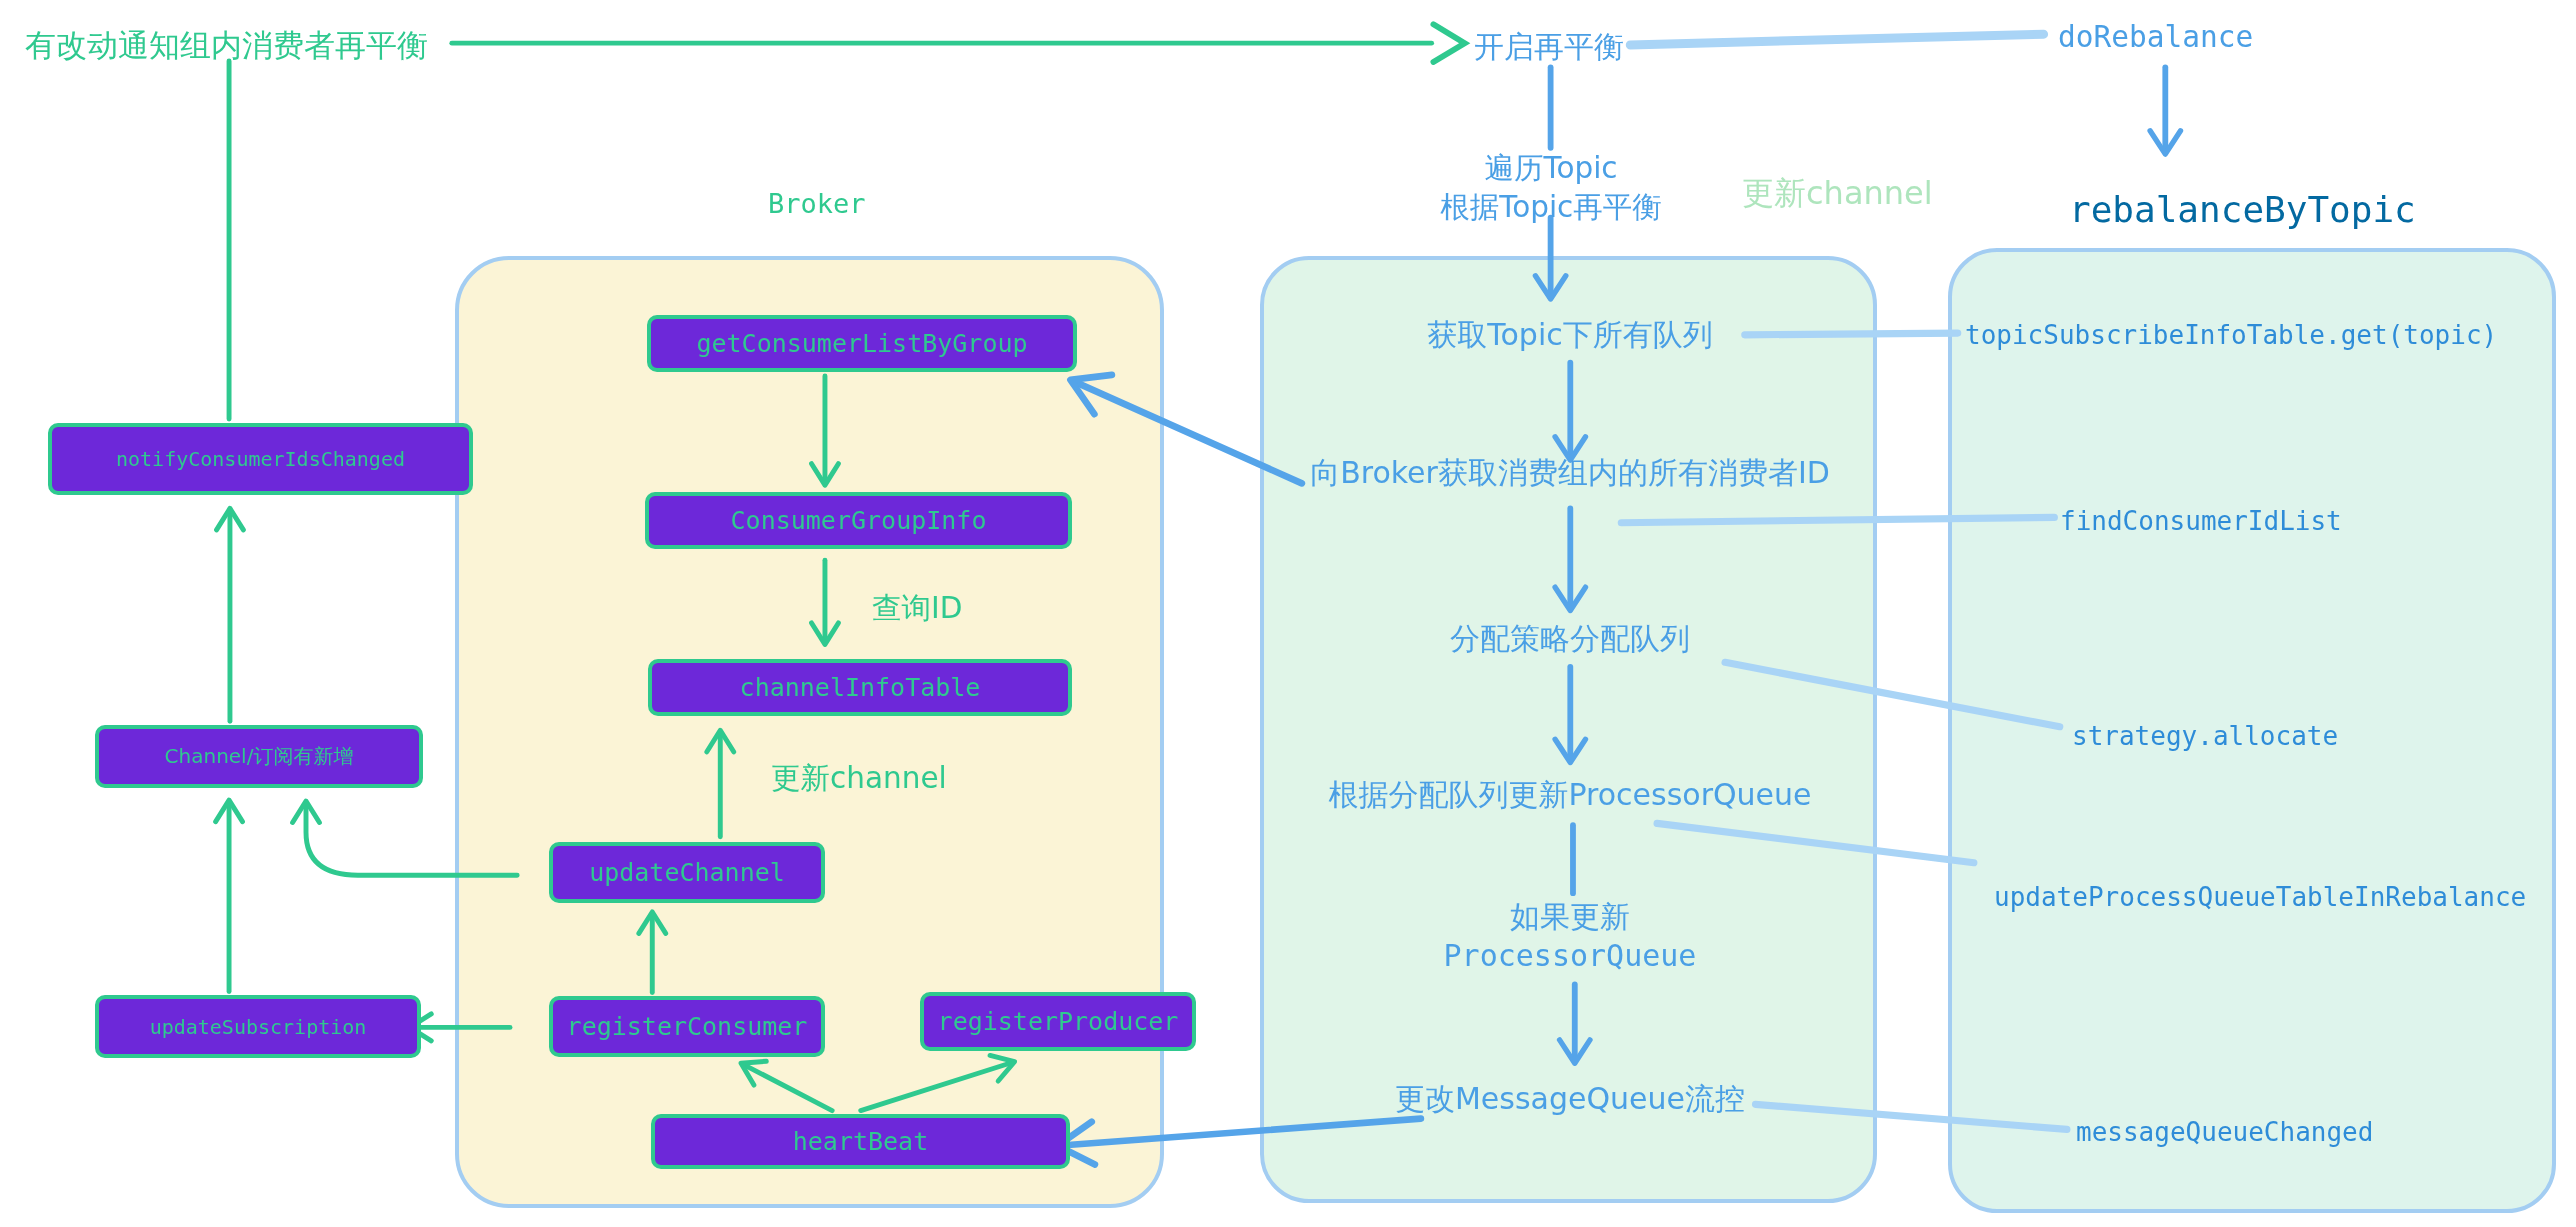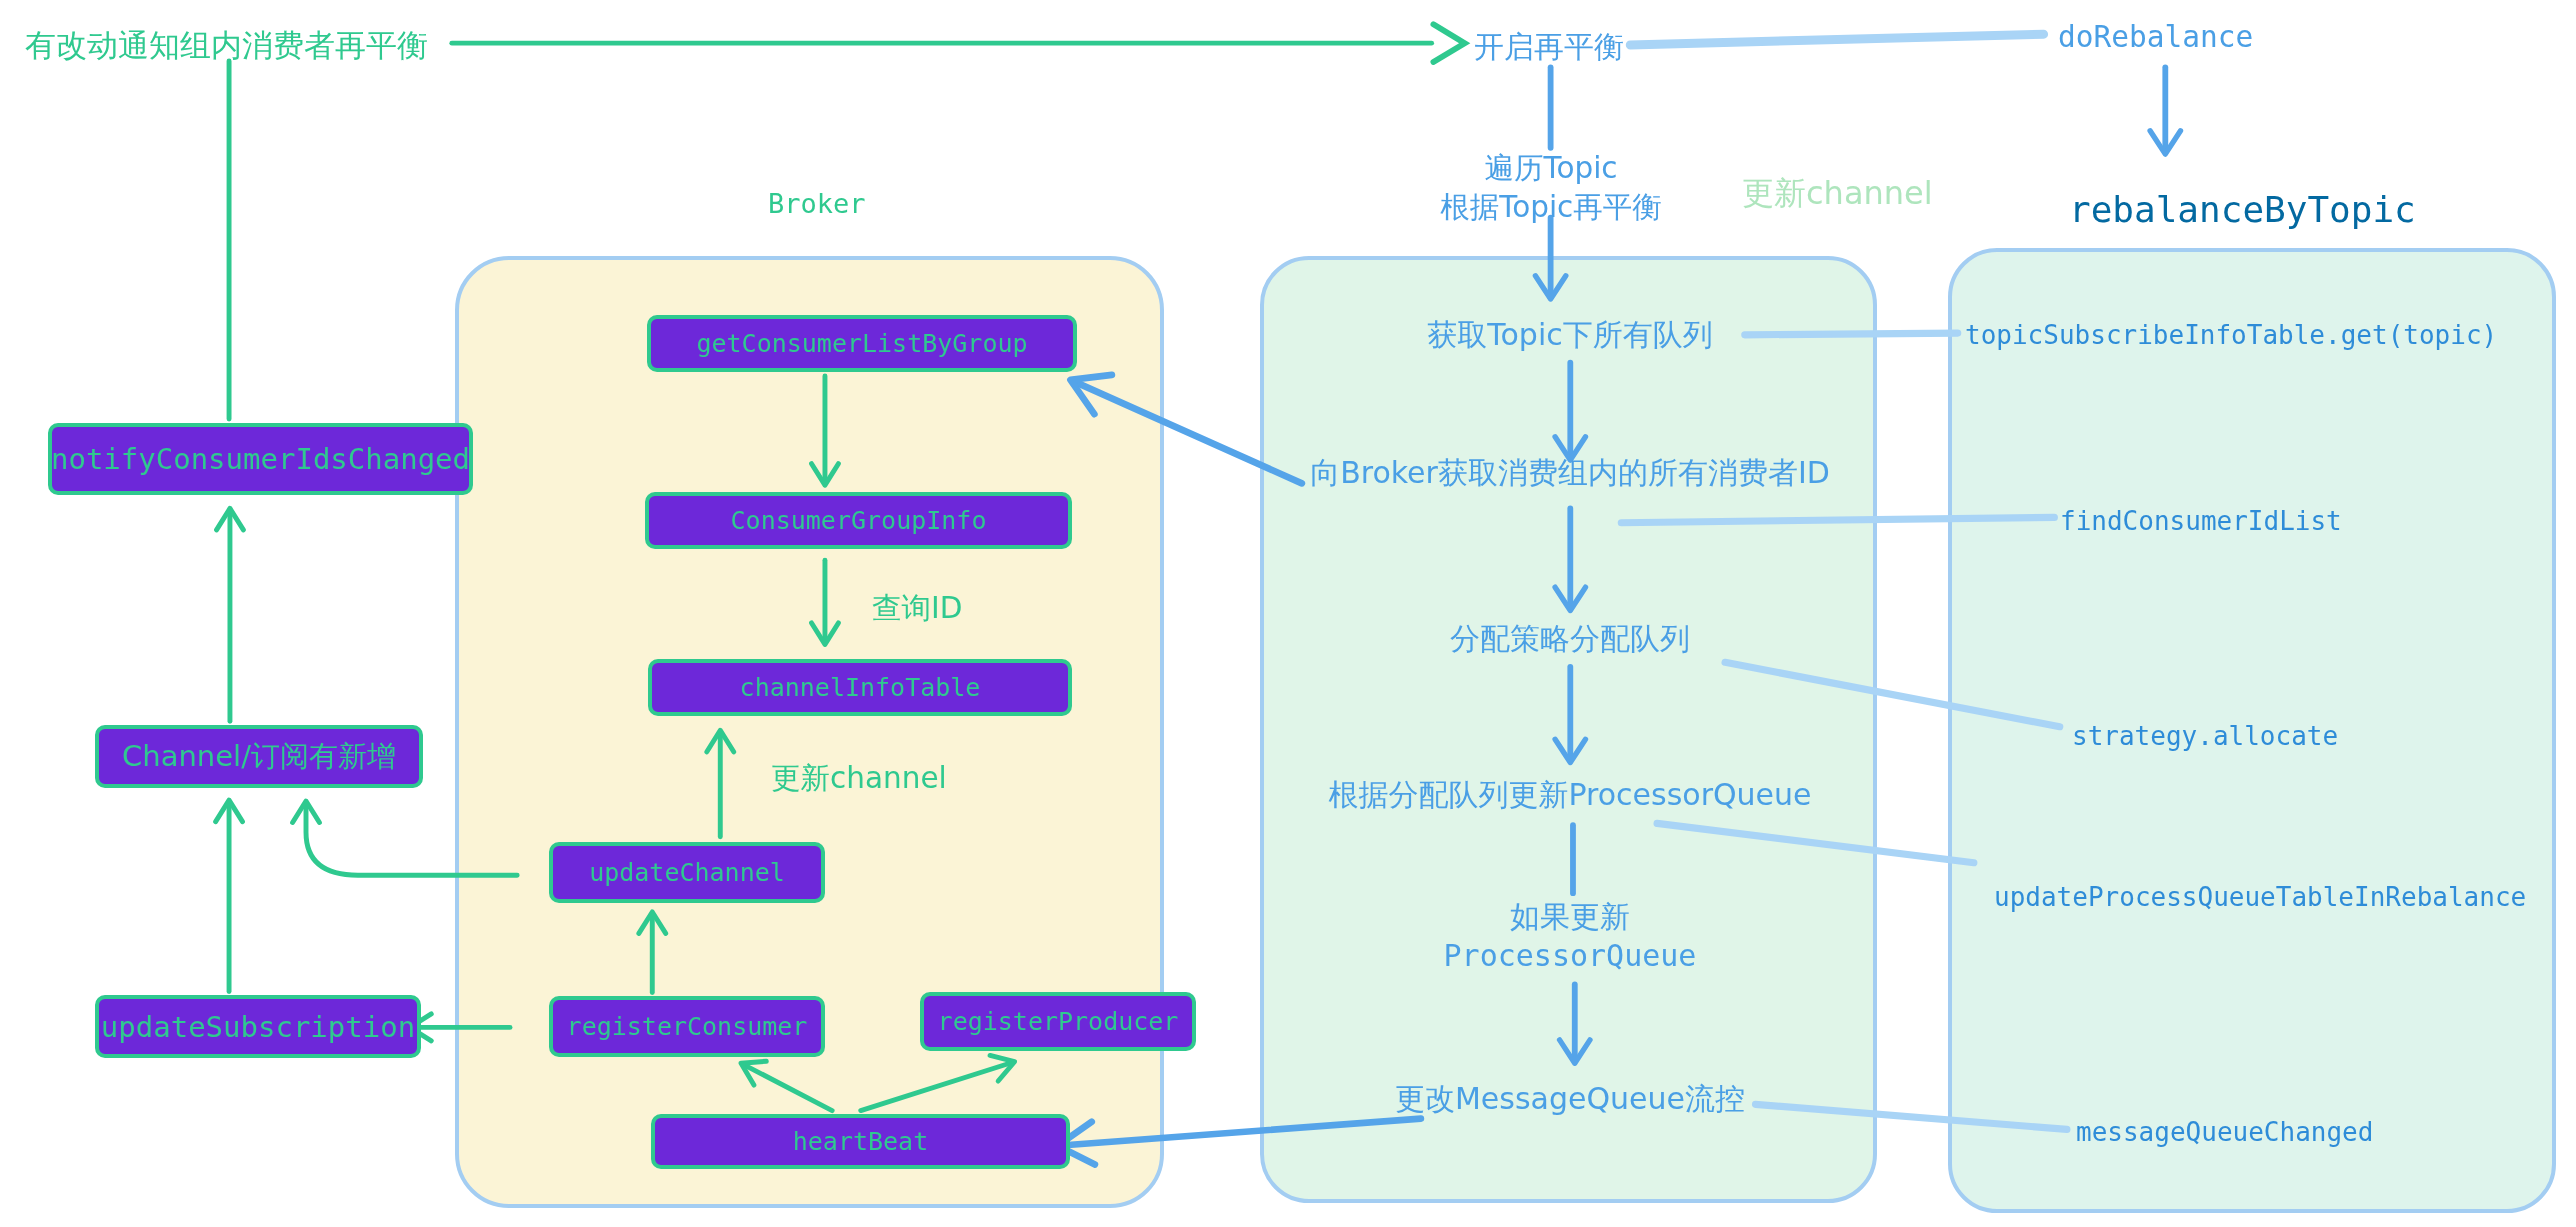--- a/index.html
+++ b/index.html
@@ -6,21 +6,21 @@
   .canvas{position:relative;width:2576px;height:1228px;background:#ffffff;overflow:hidden;
           font-family:"DejaVu Sans","Liberation Sans",sans-serif;}
   .panel{position:absolute;border:4.5px solid #a3cdf2;box-sizing:border-box;}
   .panel.yellow{left:455px;top:256px;width:709px;height:952px;background:#fbf4d6;border-radius:54px;}
   .panel.mid{left:1260px;top:256px;width:617px;height:947px;background:#e0f5e8;border-radius:49px;}
   .panel.right{left:1948px;top:248px;width:608px;height:965px;background:#def4ec;border-radius:49px;}
   svg.wires{position:absolute;left:0;top:0;width:2576px;height:1228px;pointer-events:none;}
   .node{position:absolute;box-sizing:border-box;border:4.5px solid #2fc98f;border-radius:10px;
         background:#6d28d9;color:#2fc98f;display:flex;align-items:center;justify-content:center;
         font-family:"DejaVu Sans Mono","Liberation Mono",monospace;margin-left:32px;}
-  .node.f30{font-size:29px;}
+  .node.f30{font-size:20px;}
   .node.f28{font-size:25px;}
   .txt{position:absolute;white-space:nowrap;}
   .cn{font-family:"DejaVu Sans","Liberation Sans",sans-serif;}
   .mono{font-family:"DejaVu Sans Mono","Liberation Mono",monospace;}
   .green{color:#2fc98f;}
   .blue{color:#4a9fe5;}
   .code-blue{color:#2e8cd8;}
   .step{position:absolute;left:1262px;width:616px;text-align:center;color:#4a9fe5;font-size:30px;}
   .watermark{color:#aee5bd;}
 </style>

